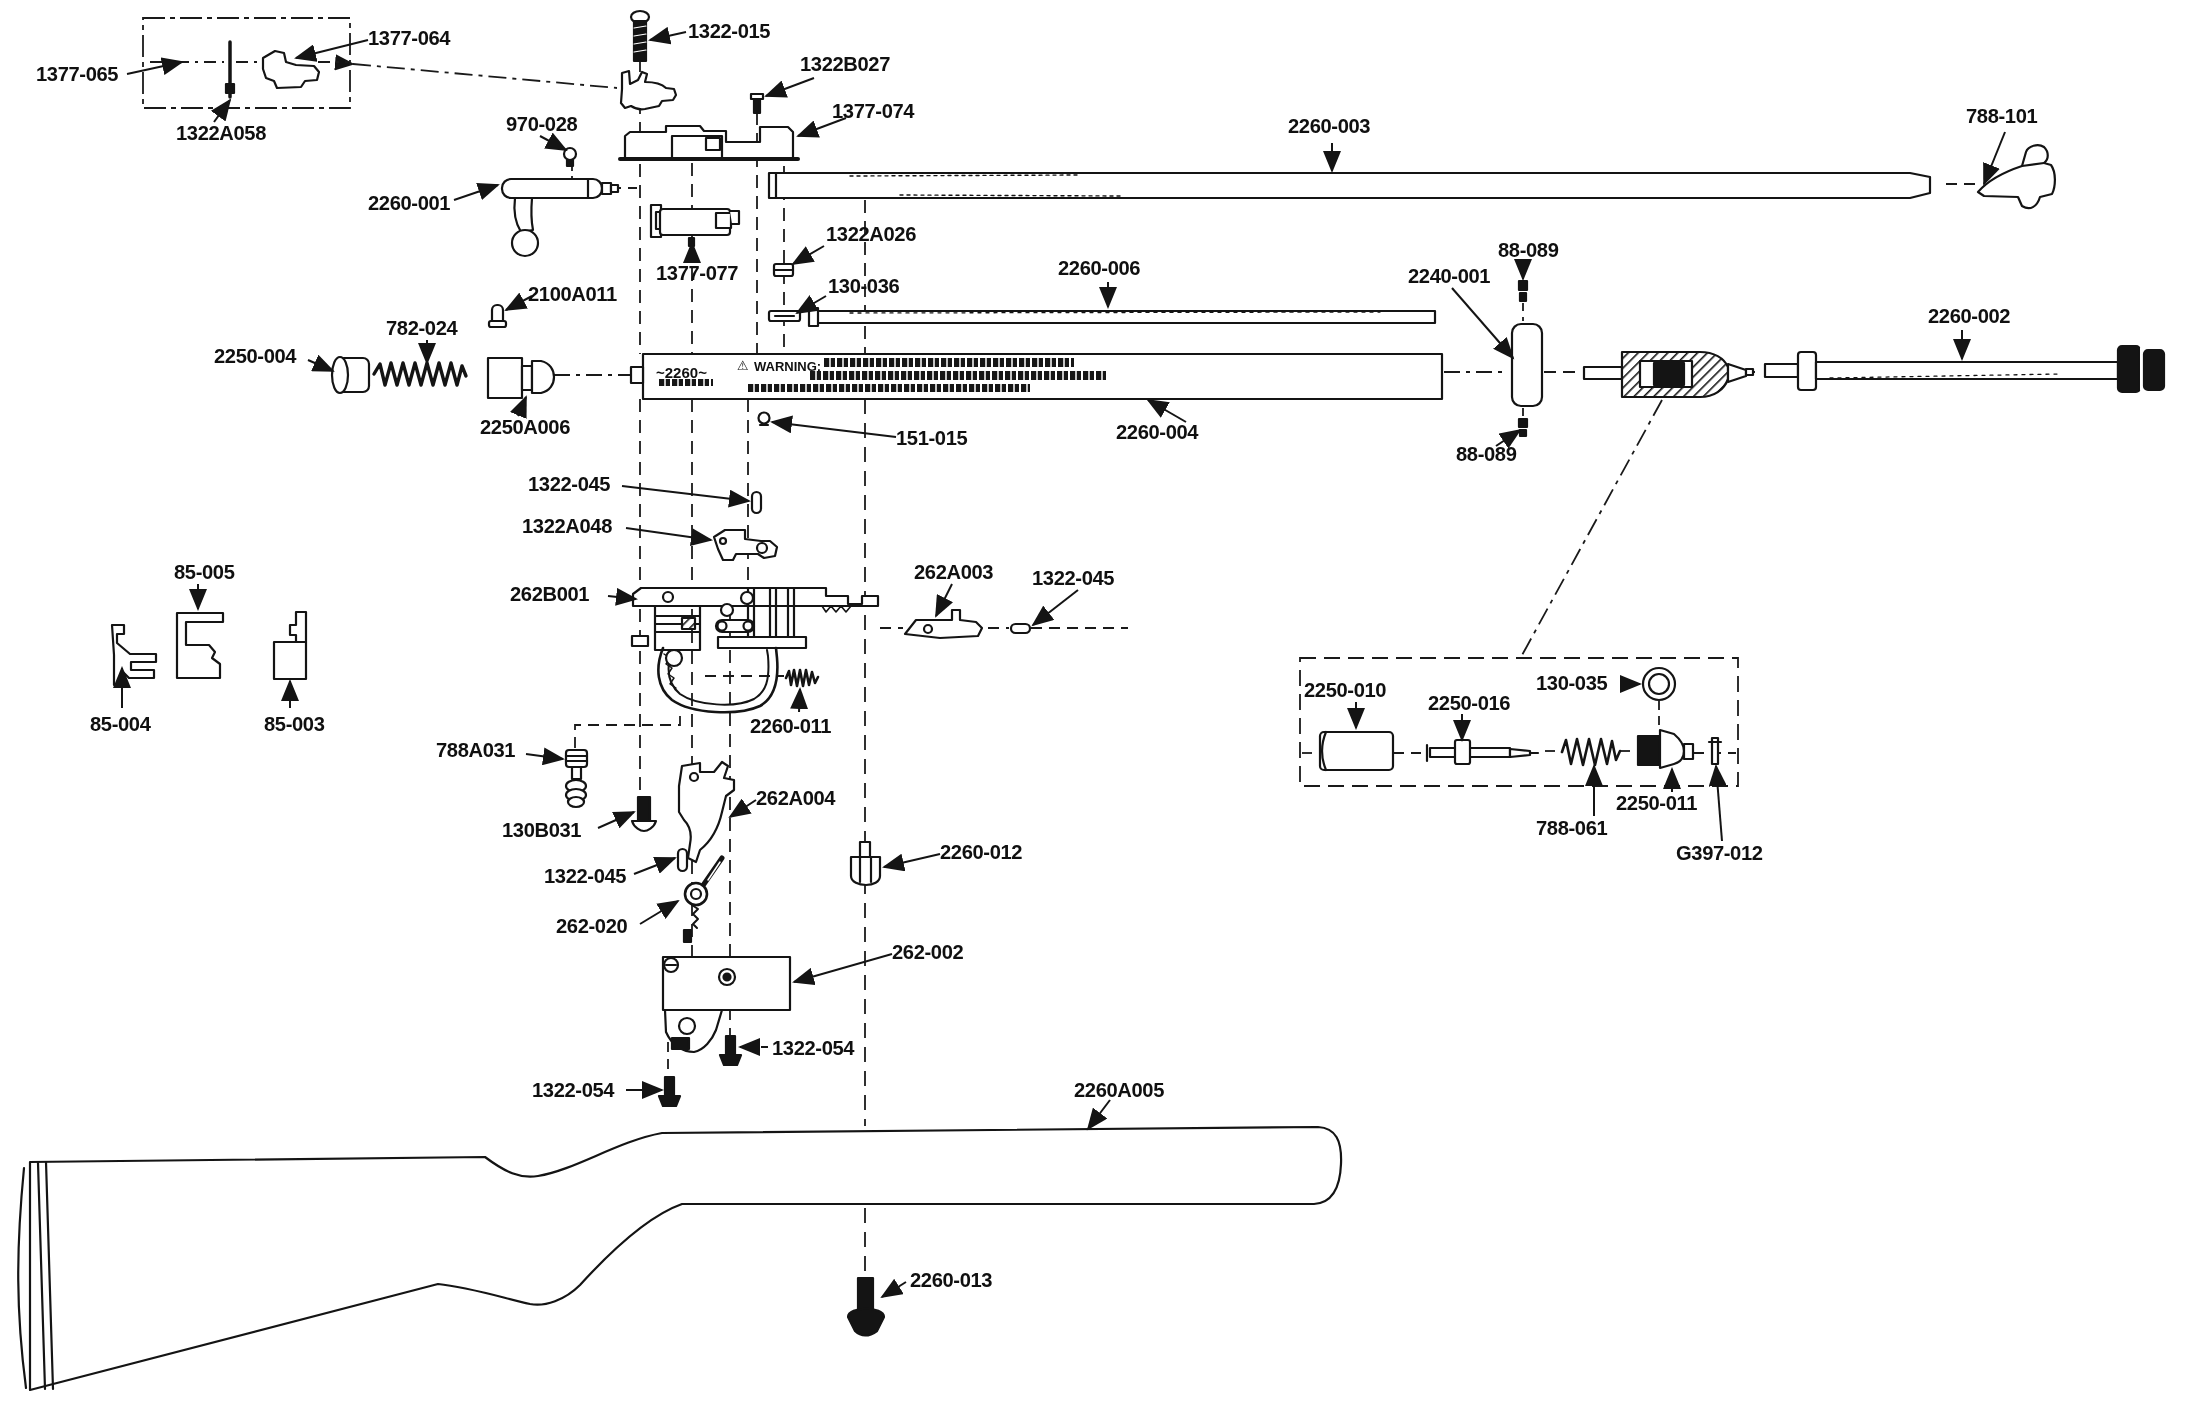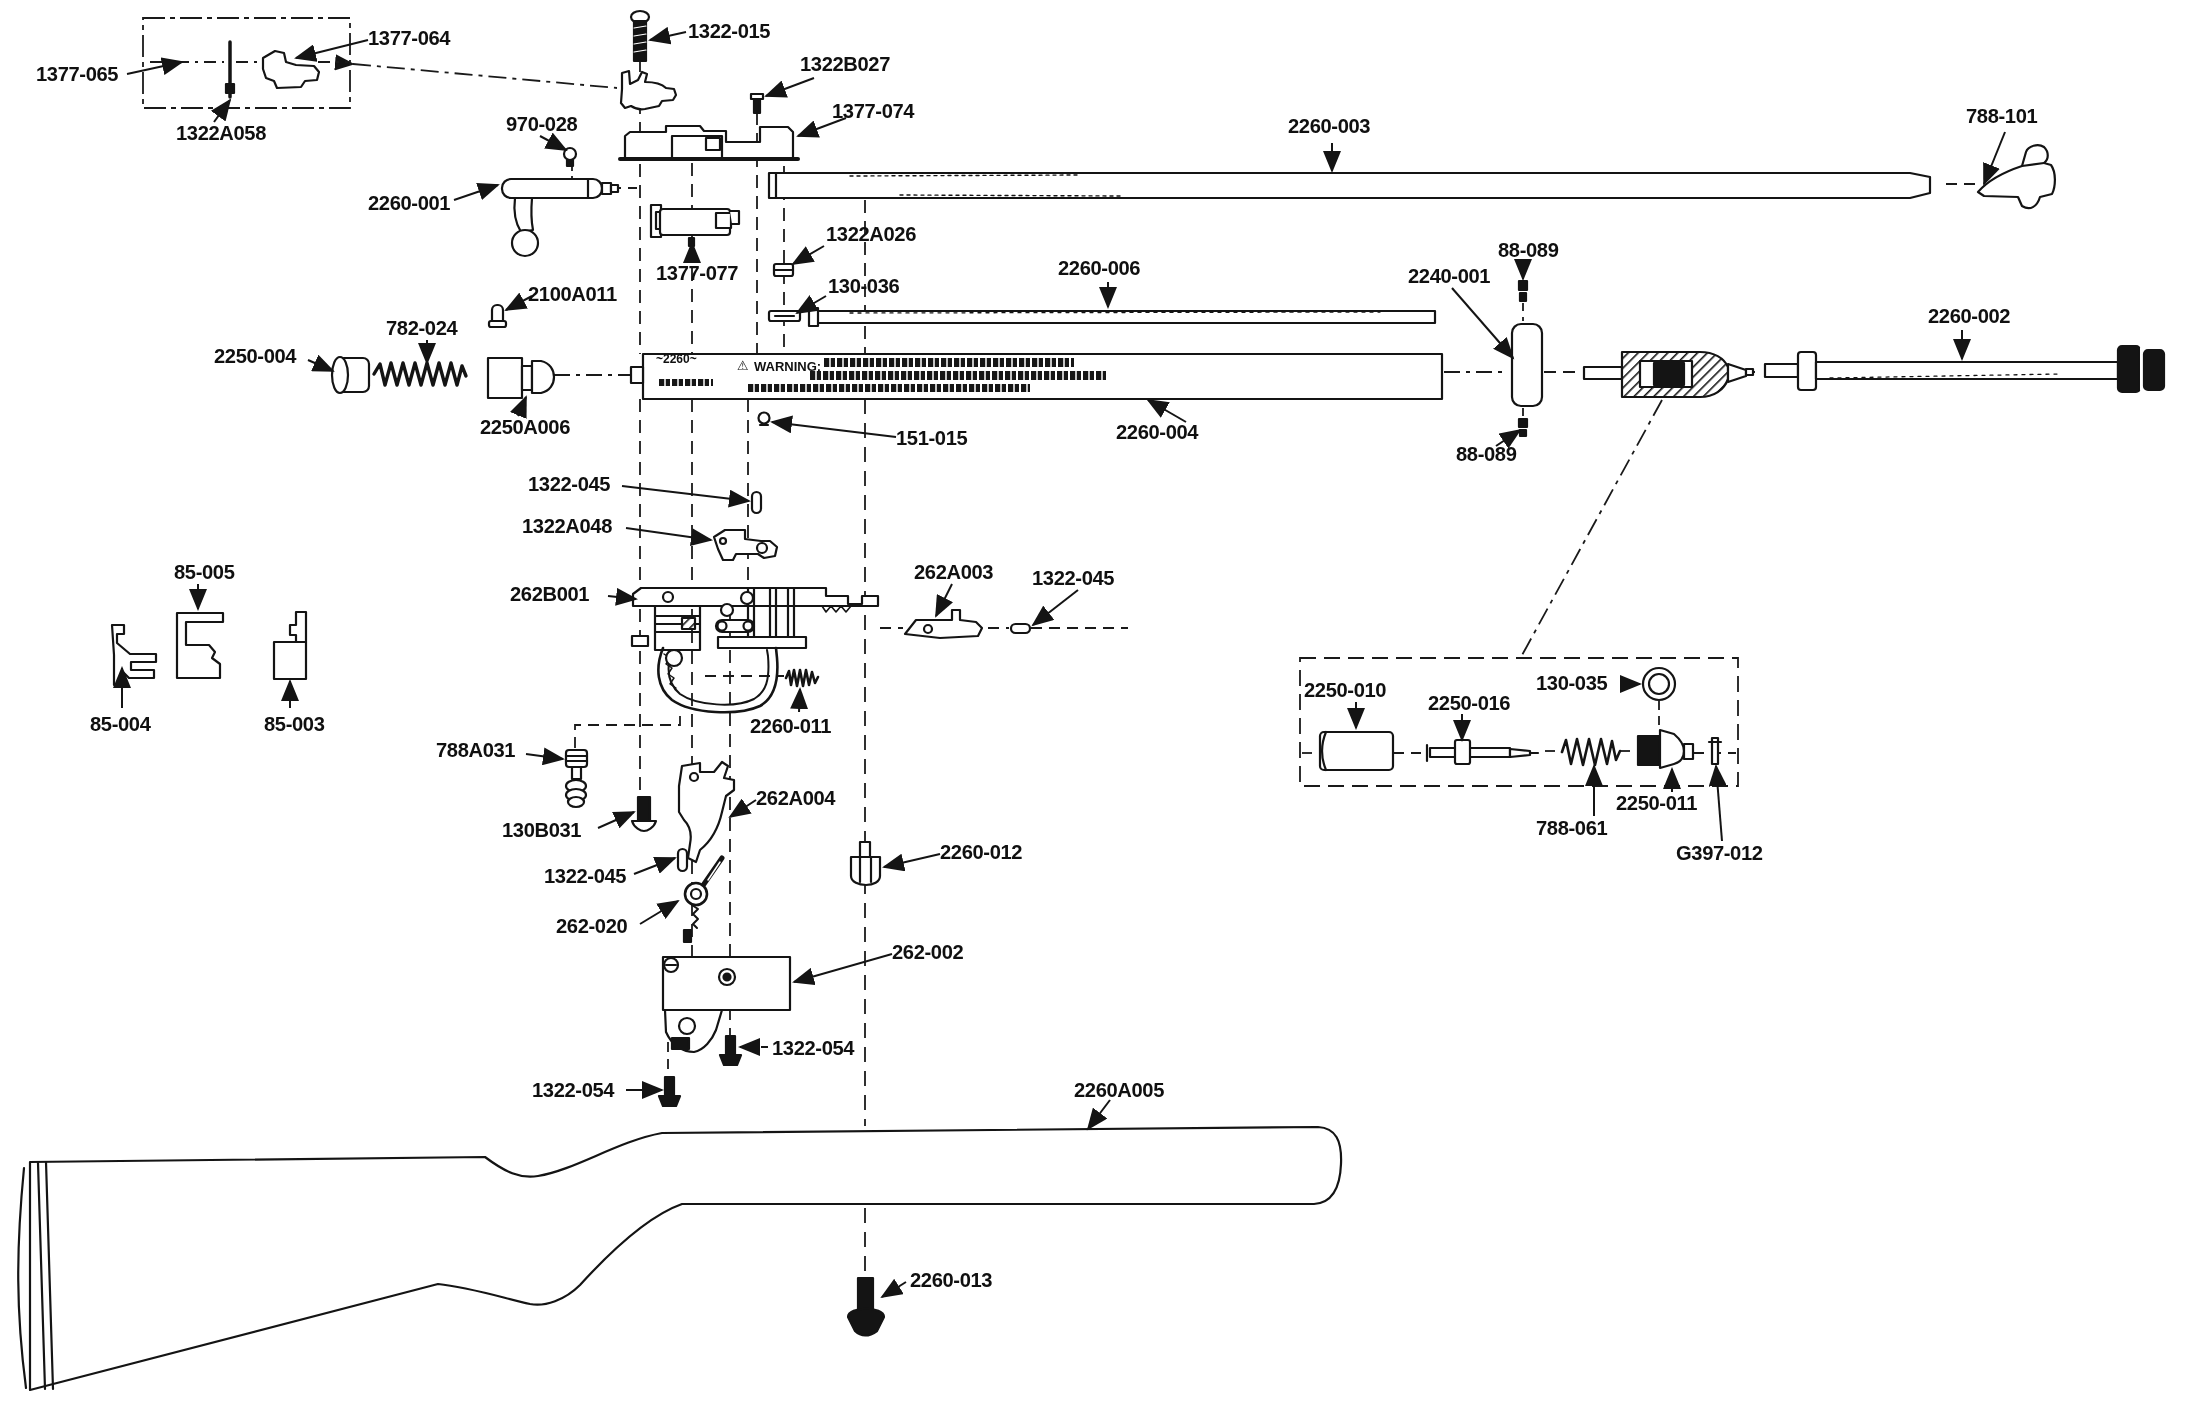--- a/index.html
+++ b/index.html
@@ -458,21 +458,21 @@
   <div class="lbl" style="left:532px;top:1078px">1322-054</div>
   <div class="lbl" style="left:1074px;top:1078px">2260A005</div>
   <div class="lbl" style="left:910px;top:1268px">2260-013</div>
   <div class="lbl" style="left:1304px;top:678px">2250-010</div>
   <div class="lbl" style="left:1428px;top:691px">2250-016</div>
   <div class="lbl" style="left:1536px;top:671px">130-035</div>
   <div class="lbl" style="left:1616px;top:791px">2250-011</div>
   <div class="lbl" style="left:1536px;top:816px">788-061</div>
   <div class="lbl" style="left:1676px;top:841px">G397-012</div>
 
-  <div class="tubetext" style="left:656px;top:352px;font-size:12px">~2260~</div>
+  <div class="tubetext" style="left:656px;top:364px;font-size:15px">~2260~</div>
   <div class="smudge" style="left:659px;top:379px;width:54px;height:7px"></div>
   <div class="tubetext" style="left:737px;top:358px;font-size:13px">⚠</div>
   <div class="tubetext" style="left:754px;top:359px;font-size:13px">WARNING:</div>
   <div class="smudge" style="left:824px;top:358px;width:250px;height:9px"></div>
   <div class="smudge" style="left:810px;top:371px;width:296px;height:9px"></div>
   <div class="smudge" style="left:748px;top:384px;width:282px;height:8px"></div>
 
 </div>
 
 </body></html>

